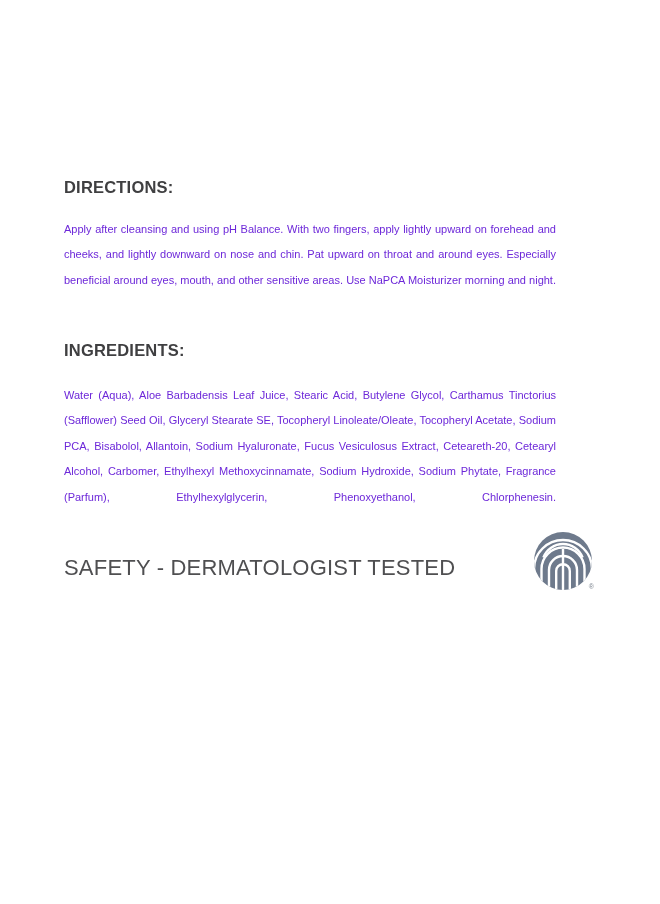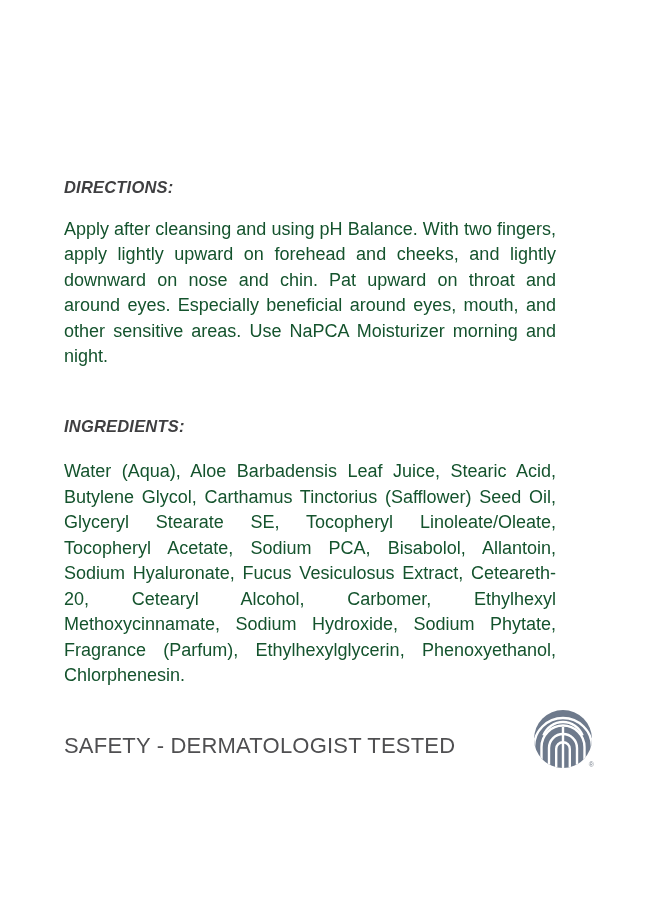--- a/index.html
+++ b/index.html
@@ -33,27 +33,26 @@
     width: 492px;
   }
 
   .section-heading {
     font-size: 16.5px;
     font-weight: bold;
     color: #3f3f41;
     letter-spacing: 0.2px;
     line-height: 1.2;
     margin: 0;
-    font-style: italic;
   }
 
   .body-text {
-    font-size: 18px;
+    font-size: 11px;
     font-weight: normal;
-    color: #14532d;
+    color: #6d28d9;
     line-height: 25.5px;
     text-align: justify;
     text-justify: inter-word;
     margin: 0;
     hyphens: none;
   }
 
   
   .body-text::after {
     content: "";

